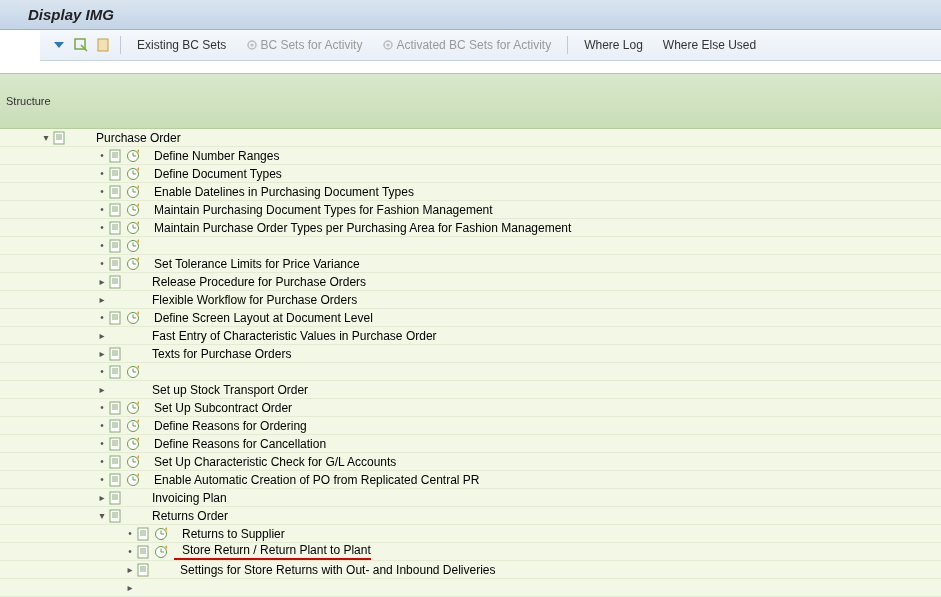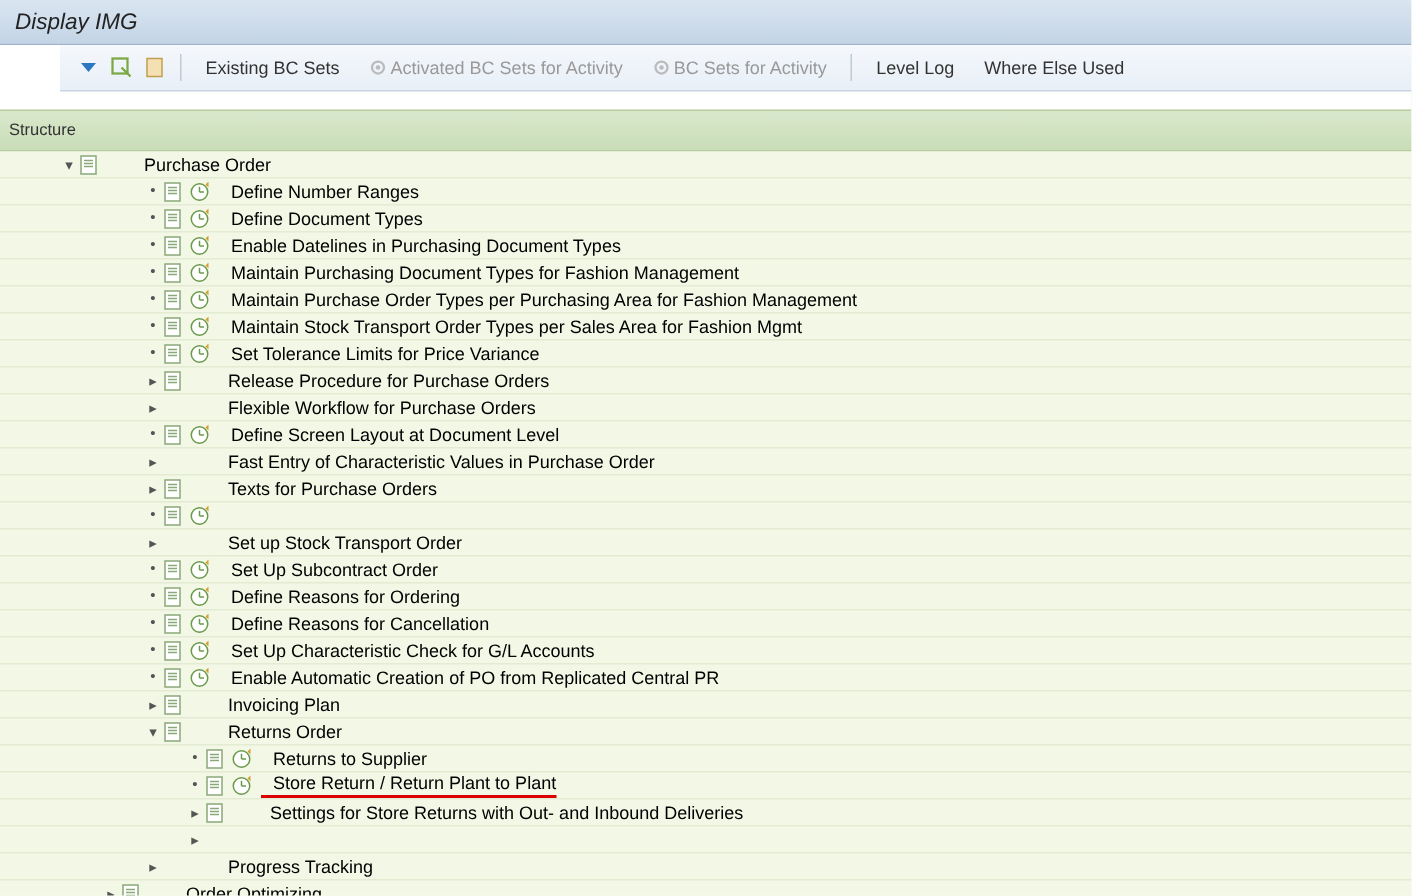--- a/index.html
+++ b/index.html
@@ -12,22 +12,23 @@
       overflow: hidden;
     }
     .header {
       background: linear-gradient(to bottom, #dae5f0 0%, #c3d4e6 100%);
       padding: 6px 10px;
       border-bottom: 1px solid #9fb4cc;
     }
     .header h1 {
       font-size: 15px;
       font-style: italic;
-      font-weight: normal;
+      font-weight: bold;
       color: #222;
+      margin-left: 18px;
     }
     .toolbar {
       background: linear-gradient(to bottom, #f5f8fc 0%, #e8eff7 100%);
       padding: 6px 10px;
       border-bottom: 1px solid #c8d4e2;
       display: flex;
       align-items: center;
       gap: 4px;
       margin-left: 40px;
     }
@@ -45,21 +46,21 @@
       color: #333;
       cursor: pointer;
       font-size: 12px;
       border-radius: 2px;
     }
     .tb-btn.disabled { color: #999; cursor: default; }
     .tb-btn .gear-icon { margin-right: 2px; }
     .spacer { height: 12px; }
     .structure-hdr {
       background: linear-gradient(to bottom, #d9e8cc 0%, #c9ddb7 100%);
-      padding: 7px 6px;
+      padding: 21px 6px;
       font-size: 11px;
       color: #333;
       border-top: 1px solid #b5cc9d;
       border-bottom: 1px solid #b5cc9d;
     }
     .tree {
       background: #f2f7e6;
       overflow-y: auto;
       height: 520px;
     }
@@ -133,30 +134,30 @@
     <svg width="14" height="16" viewBox="0 0 14 16">
         <rect x="2" y="2" width="10" height="12" fill="#f5e0b3" stroke="#c0a050"></rect>
       </svg>
   </span>
   <span class="tb-sep"></span>
   <span class="tb-btn">Existing BC Sets</span>
   <span class="tb-btn disabled">
     <svg class="gear-icon" width="12" height="12" viewBox="0 0 12 12" style="vertical-align:-2px">
         <circle cx="6" cy="6" r="4" fill="none" stroke="#bbb" stroke-width="1.5"></circle>
         <circle cx="6" cy="6" r="1.5" fill="#bbb"></circle>
-      </svg><span>Activated BC Sets for Activity</span>
+      </svg><span>BC Sets for Activity</span>
   </span>
   <span class="tb-btn disabled">
     <svg class="gear-icon" width="12" height="12" viewBox="0 0 12 12" style="vertical-align:-2px">
         <circle cx="6" cy="6" r="4" fill="none" stroke="#bbb" stroke-width="1.5"></circle>
         <circle cx="6" cy="6" r="1.5" fill="#bbb"></circle>
-      </svg><span>BC Sets for Activity</span>
+      </svg><span>Activated BC Sets for Activity</span>
   </span>
   <span class="tb-sep"></span>
-  <span class="tb-btn">Level Log</span>
+  <span class="tb-btn">Where Log</span>
   <span class="tb-btn">Where Else Used</span>
 </div>
 
 <div class="spacer"></div>
 
 <div class="structure-hdr">Structure</div>
 
 <div class="tree">
   <div class="node" style="padding-left:40px;">
     <span class="toggle">▾</span>
@@ -259,21 +260,20 @@
             <line x1="4" y1="4" x2="10" y2="4" stroke="#8aa87a"></line>
             <line x1="4" y1="6" x2="10" y2="6" stroke="#8aa87a"></line>
             <line x1="4" y1="8" x2="10" y2="8" stroke="#8aa87a"></line>
           </svg></span>
         <span class="clock-icon"><svg width="16" height="14" viewBox="0 0 16 14">
             <circle cx="7" cy="7" r="5.5" fill="#fff" stroke="#6a9a4a"></circle>
             <line x1="7" y1="7" x2="7" y2="3.5" stroke="#6a9a4a"></line>
             <line x1="7" y1="7" x2="10" y2="7" stroke="#6a9a4a"></line>
             <path d="M11 2 L13 0 L13 4 Z" fill="#d4a030"></path>
           </svg></span>
-        <span class="label">Maintain Stock Transport Order Types per Sales Area for Fashion Mgmt</span>
       </div>
       <div class="node" style="padding-left: 96px;">
         <span class="leaf-dot">•</span>
         <span class="doc-icon"><svg width="16" height="14" viewBox="0 0 16 14">
             <rect x="2" y="1" width="10" height="12" fill="#fff" stroke="#8aa87a"></rect>
             <line x1="4" y1="4" x2="10" y2="4" stroke="#8aa87a"></line>
             <line x1="4" y1="6" x2="10" y2="6" stroke="#8aa87a"></line>
             <line x1="4" y1="8" x2="10" y2="8" stroke="#8aa87a"></line>
           </svg></span>
         <span class="clock-icon"><svg width="16" height="14" viewBox="0 0 16 14">

